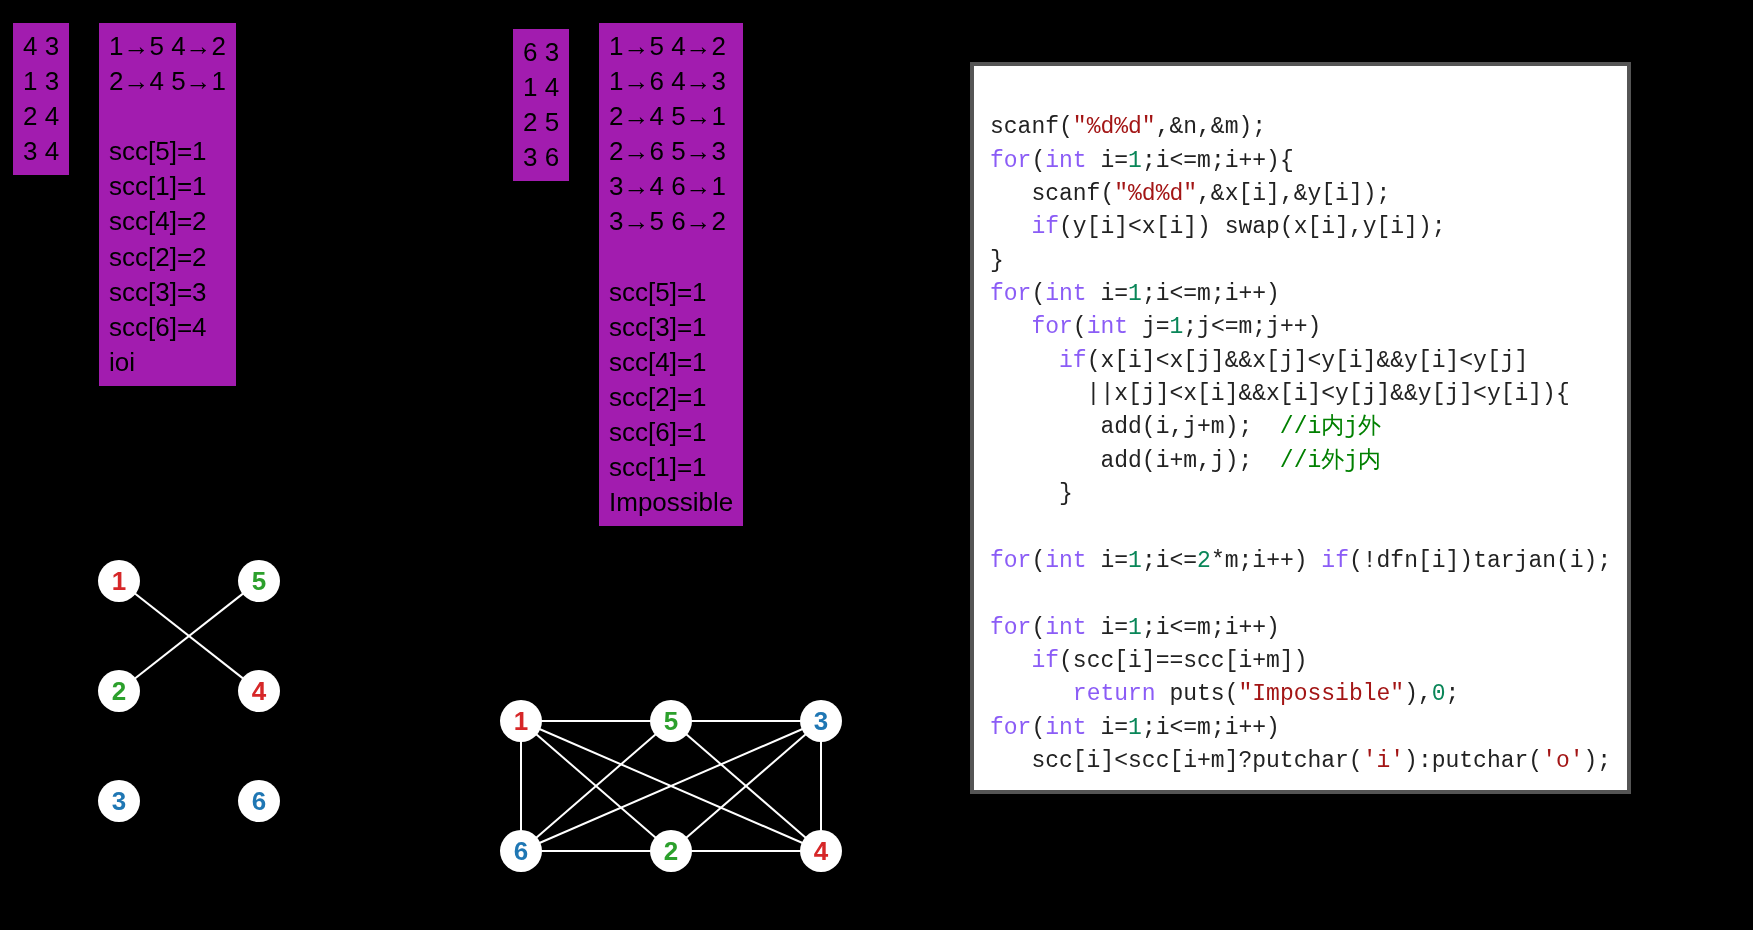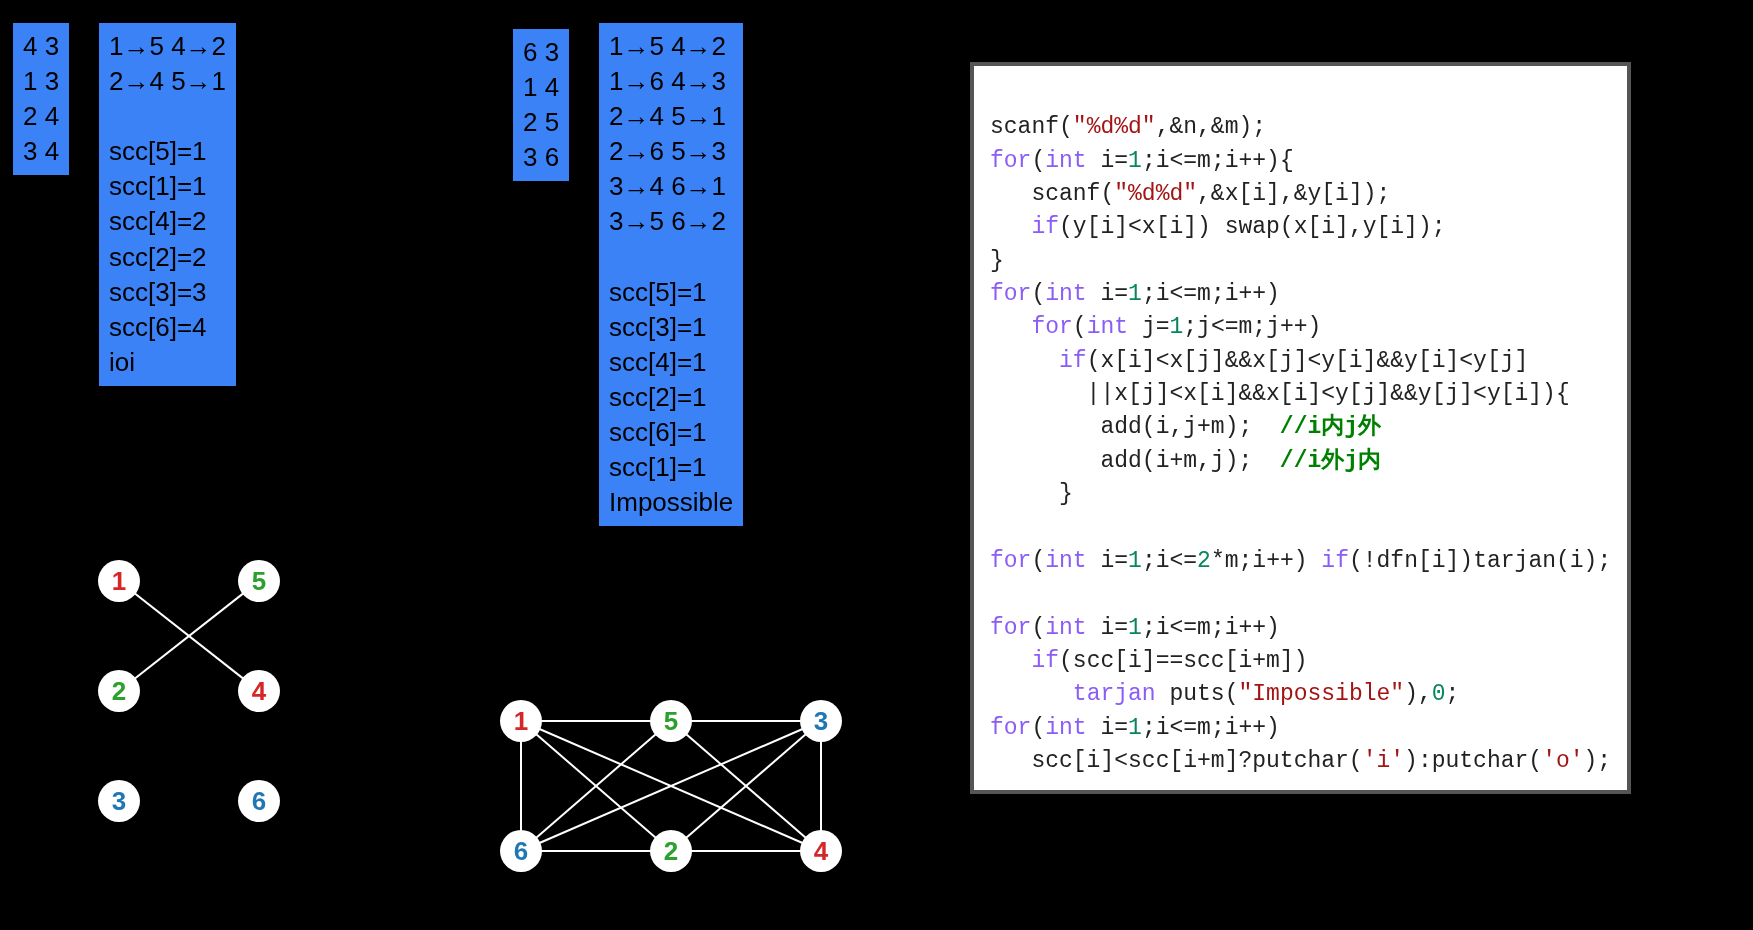--- a/index.html
+++ b/index.html
@@ -6,21 +6,21 @@
     margin: 0;
     padding: 0;
     background: #000;
     font-family: "Segoe UI", Arial, sans-serif;
     width: 1753px;
     height: 930px;
     position: relative;
     overflow: hidden;
   }
   .box {
-    background: #3b82f6;
+    background: #a21caf;
     border: 1px solid #000;
     padding: 6px 10px;
     font-size: 26px;
     line-height: 1.35;
     color: #000;
     position: absolute;
     white-space: pre;
   }
   .graph {
     position: absolute;
@@ -52,21 +52,21 @@
     padding: 12px 16px;
     font-family: Consolas, "Courier New", monospace;
     font-size: 23px;
     line-height: 1.45;
     color: #222;
     white-space: pre;
   }
   .codebox .kw { color: #8b5cf6; }
   .codebox .s  { color: #a31515; }
   .codebox .num{ color: #098658; }
-  .codebox .cm { color: #008000; font-weight: bold; }
+  .codebox .cm { color: #008000; }
 </style>
 </head>
 <body>
 
 <div class="box" style="left:12px;  top:22px;">4 3
 1 3
 2 4
 3 4</div>
 <div class="box" style="left:98px;  top:22px;">1→5 4→2
 2→4 5→1
@@ -153,16 +153,16 @@
 <span>     <span class="kw">if</span>(x[i]&lt;x[j]&amp;&amp;x[j]&lt;y[i]&amp;&amp;y[i]&lt;y[j]</span>
 <span>       ||x[j]&lt;x[i]&amp;&amp;x[i]&lt;y[j]&amp;&amp;y[j]&lt;y[i]){</span>
 <span>        add(i,j+m);  <span class="cm">//i内j外</span></span>
 <span>        add(i+m,j);  <span class="cm">//i外j内</span></span>
 <span>     }</span>
 <span></span>
 <span><span class="kw">for</span>(<span class="kw">int</span> i=<span class="num">1</span>;i&lt;=<span class="num">2</span>*m;i++) <span class="kw">if</span>(!dfn[i])tarjan(i);</span>
 <span></span>
 <span><span class="kw">for</span>(<span class="kw">int</span> i=<span class="num">1</span>;i&lt;=m;i++)</span>
 <span>   <span class="kw">if</span>(scc[i]==scc[i+m])</span>
-<span>      <span class="kw">tarjan</span> puts(<span class="s">"Impossible"</span>),<span class="num">0</span>;</span>
+<span>      <span class="kw">return</span> puts(<span class="s">"Impossible"</span>),<span class="num">0</span>;</span>
 <span><span class="kw">for</span>(<span class="kw">int</span> i=<span class="num">1</span>;i&lt;=m;i++)</span>
 <span>   scc[i]&lt;scc[i+m]?putchar(<span class="s">'i'</span>):putchar(<span class="s">'o'</span>);</span>
 </div>
 
 </body></html>

